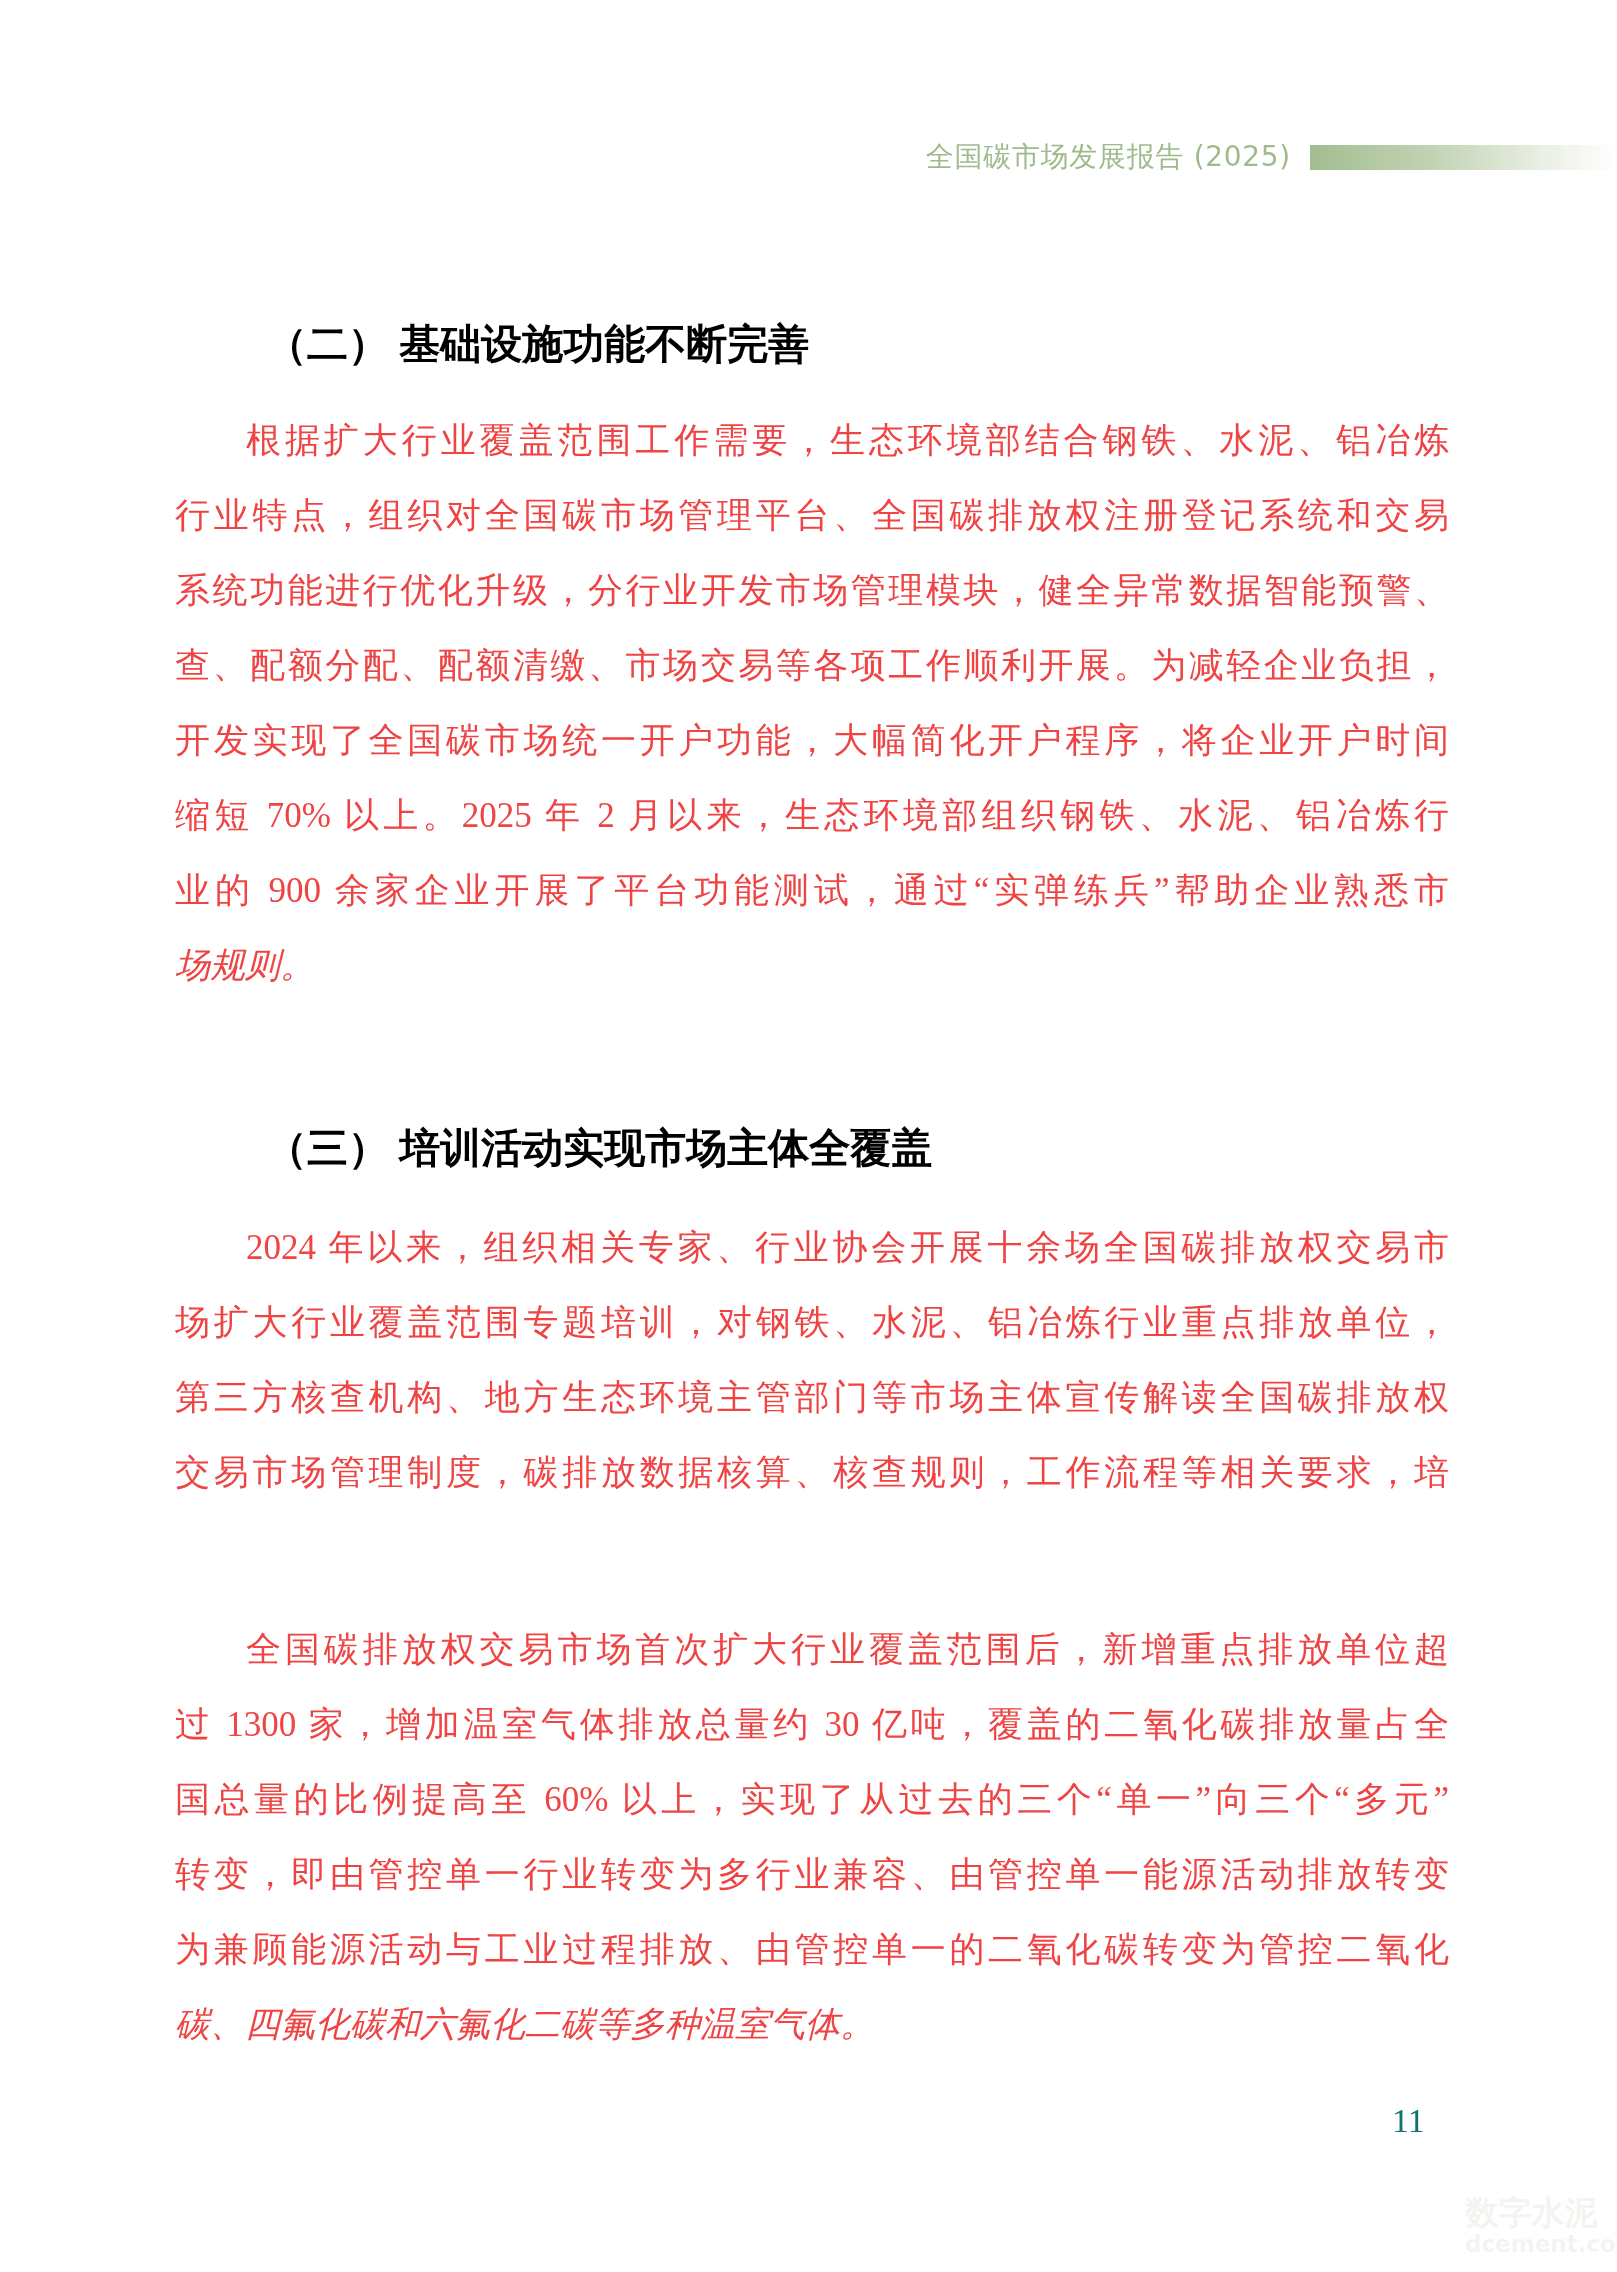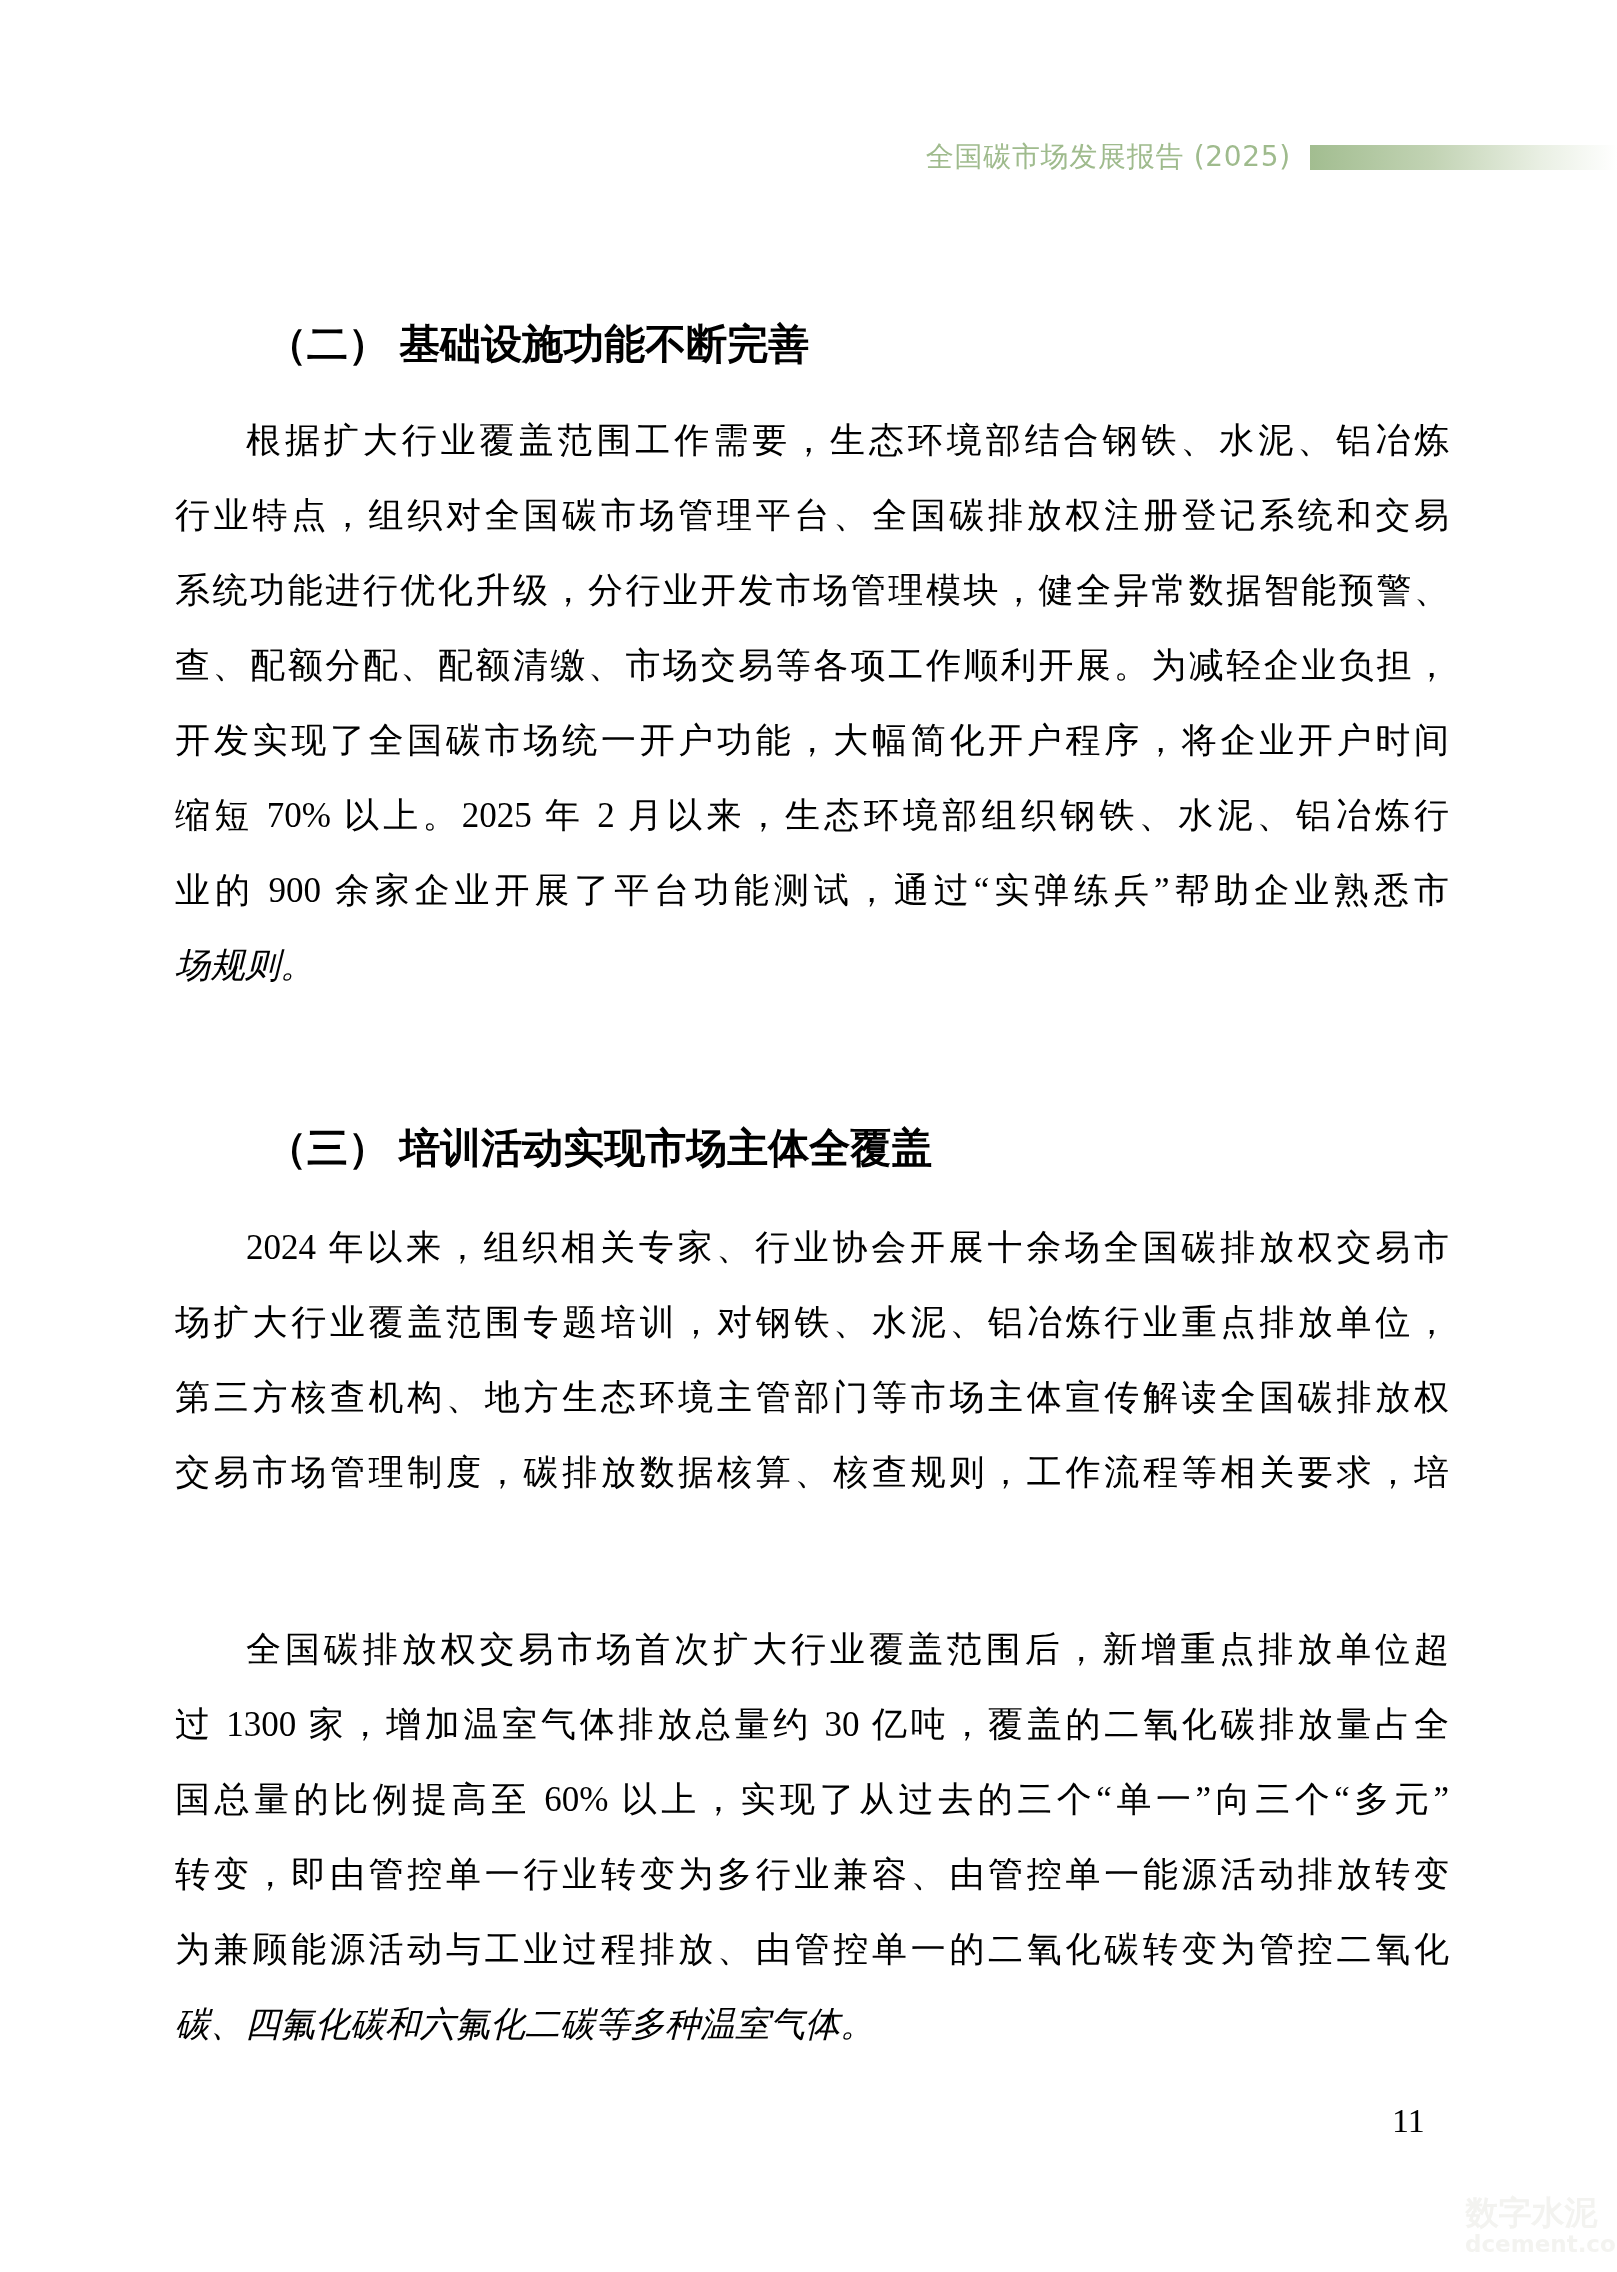--- a/index.html
+++ b/index.html
@@ -60,38 +60,38 @@
     left: 175px;
     width: 1274px;
   }
   .para-1 { top: 403px; }
   .para-2 { top: 1210px; }
   .para-3 { top: 1612px; }
   .para-line {
     height: 75px;
     line-height: 75px;
     font-size: 35px;
-    color: #000000;
+    color: #ef4444;
     text-align: justify;
     text-align-last: justify;
     -moz-text-align-last: justify;
     overflow: hidden;
     white-space: normal;
   }
   .para-line.first { text-indent: 71px; }
   .para-line.last { text-align-last: left; font-style: italic; -moz-text-align-last: left; }
 
   
   .page-number {
     position: absolute;
     top: 2102px;
     left: 1392px;
     font-size: 34px;
     line-height: 37px;
-    color: #000000;
+    color: #0f766e;
     font-family: "Liberation Serif", "DejaVu Serif", serif;
   }
 
   
   .watermark {
     position: absolute;
     top: 2195px;
     right: 19px;
     width: 133px;
     text-align: center;

